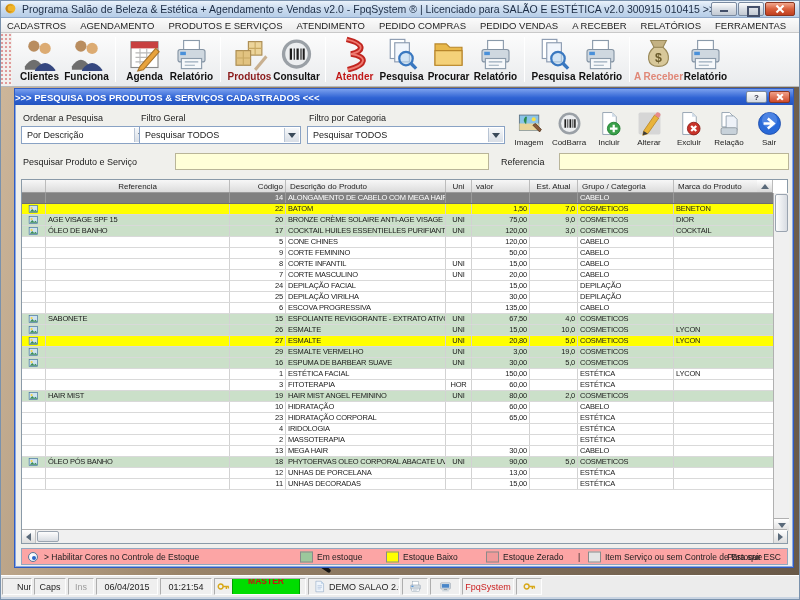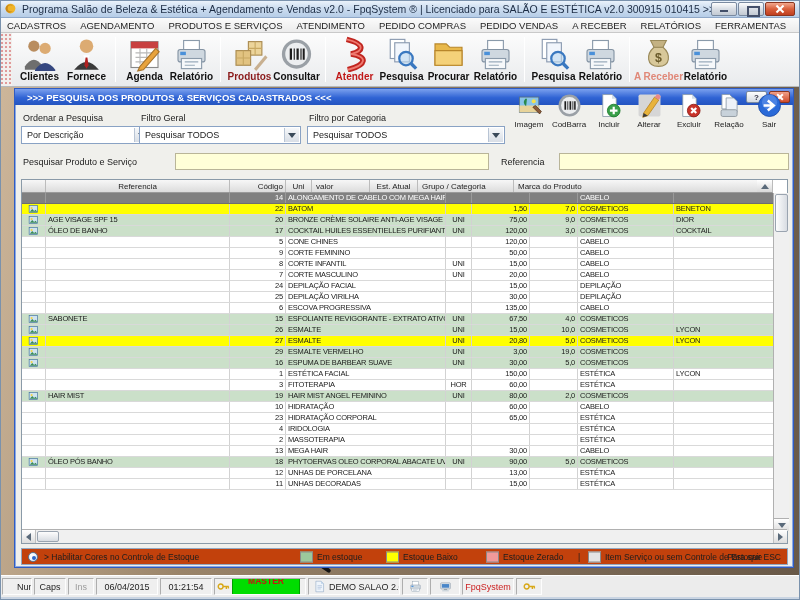--- a/index.html
+++ b/index.html
@@ -45,39 +45,39 @@
 
   
   .mdi { position:absolute; top:87px; left:0; right:0; height:488px;
     background:linear-gradient(100deg,#cdb69a,#9a8469 30%,#7c6a56 70%,#695948); }
   .pen { position:absolute; left:292px; top:471px; width:42px; height:4px; background:#141414; transform:rotate(34deg); border-radius:2px; }
 
   
   .panel { position:absolute; left:14px; top:1px; width:780px; height:480px;
     border:1px solid #2f5cc2; background:#f0f0ec; box-shadow:inset 0 0 0 1px #8aa8e4; }
   .ptitle { height:16px; background:linear-gradient(#7aa0ee,#2f63d4 55%,#2454c0);
-    display:flex; align-items:center; color:#fff; font-size:9.5px; font-weight:bold; padding-left:12px; white-space:nowrap; }
+    display:flex; align-items:center; color:#fff; font-size:9.5px; font-weight:bold; white-space:nowrap; }
   .pbtns { margin-left:auto; display:flex; gap:2px; padding-right:3px; }
   .pbtn { width:21px; height:12px; border-radius:2px; border:1px solid #7a8aa0;
     background:linear-gradient(#fdfdfd,#d4dae2); font-size:8px; font-weight:bold; color:#334;
     display:flex; align-items:center; justify-content:center; position:relative; }
   .pbtn.pclose { background:linear-gradient(#f0a088,#cf4a2a); border-color:#8a3520; }
   .pbtn.pclose::before,.pbtn.pclose::after { content:""; position:absolute; left:50%; top:50%; width:8px; height:2px; background:#fff; }
   .pbtn.pclose::before { transform:translate(-50%,-50%) rotate(45deg); }
   .pbtn.pclose::after  { transform:translate(-50%,-50%) rotate(-45deg); }
 
   .flabel { position:absolute; font-size:9px; color:#222; white-space:nowrap; }
   .combo { position:absolute; height:18px; background:#fff; border:1px solid #89a2c4;
     font-size:9px; color:#222; display:flex; align-items:center; padding:0 18px 0 5px; }
   .carrow { position:absolute; right:1px; top:1px; bottom:1px; width:15px;
     background:linear-gradient(#f6f8fa,#d8dee6); border-left:1px solid #b8c4d4;
     display:flex; align-items:center; justify-content:center; }
   .carrow::after { content:""; border:4px solid transparent; border-top:5px solid #3a4a5a; margin-top:5px; }
 
-  .actions { position:absolute; left:494px; top:3px; display:flex; }
+  .actions { position:absolute; left:494px; top:21px; display:flex; }
   .abtn { width:40px; display:flex; flex-direction:column; align-items:center; cursor:default; }
   .aicn { width:27px; height:27px; }
   .albl { font-size:8px; color:#222; margin-top:1px; white-space:nowrap; }
 
   .yinput { position:absolute; height:17px; background:#ffffd8; border:1px solid #b9b598; font-size:9px; padding:0 3px; font-family:inherit; }
 
   
   .grid { position:absolute; left:6px; top:90px; width:767px; height:365px;
     border:1px solid #8a9aa8; background:#fff; }
   .ghead { position:absolute; left:0; top:0; width:735px; height:13px; display:flex;
@@ -115,21 +115,21 @@
   .hsb-l,.hsb-r { position:absolute; top:0; bottom:0; width:14px; background:linear-gradient(#fff,#ddd);
     display:flex; align-items:center; justify-content:center; }
   .hsb-l { left:0; border-right:1px solid #c0c0c0; } .hsb-r { right:0; border-left:1px solid #c0c0c0; }
   .tri-l { border:4px solid transparent; border-right:5px solid #5a6a7a; margin-left:-4px; }
   .tri-r { border:4px solid transparent; border-left:5px solid #5a6a7a; margin-right:-4px; }
   .hthumb { position:absolute; left:15px; top:1px; bottom:1px; width:22px;
     background:linear-gradient(#fdfdfd,#d8dce2); border:1px solid #9aa4b0; border-radius:2px; }
 
   
   .legend { position:absolute; left:6px; top:459px; width:767px; height:17px;
-    background:#c2410c; border:1px solid #93a7c0; font-size:8.5px; color:#1d1d1d; }
+    background:#fca5a5; border:1px solid #93a7c0; font-size:8.5px; color:#1d1d1d; }
   .legend > * { position:absolute; top:50%; transform:translateY(-50%); white-space:nowrap; }
   .radio { width:10px; height:10px; border-radius:50%; border:1px solid #5a7a9a;
     background:radial-gradient(circle at 35% 35%, #ffffff, #dfe8f2); }
   .radio::after { content:""; position:absolute; left:3px; top:3px; width:4px; height:4px; border-radius:50%; background:#2a66c8; }
   .sw { width:13px; height:11px; border:1px solid #8a8a8a; }
 
   
   .statusbar { position:absolute; top:575px; left:0; right:0; height:22px; background:#ececec;
     border-top:1px solid #ffffff; display:flex; gap:2px; padding:2px; font-size:9px; color:#1d1d1d; }
   .sp { border:1px solid #aeaeae; border-right-color:#fdfdfd; border-bottom-color:#fdfdfd;
@@ -324,23 +324,23 @@
   <div class="tb-dots"></div>
 <div class="tgroup">
       <div class="tbtn">
         <svg class="ticn">
           <use href="#i-users"></use>
         </svg>
         <div class="tlbl">Clientes</div>
       </div>
       <div class="tbtn">
         <svg class="ticn">
-          <use href="#i-user"></use>
-        </svg>
-        <div class="tlbl">Fornece</div>
+          <use href="#i-users"></use>
+        </svg>
+        <div class="tlbl">Funciona</div>
       </div>
     </div>
     <div class="tsep"></div>
     <div class="tgroup">
       <div class="tbtn">
         <svg class="ticn">
           <use href="#i-calendar"></use>
         </svg>
         <div class="tlbl">Agenda</div>
       </div>
@@ -504,20 +504,21 @@
     <div class="flabel" style="left:8px; top:68px">Pesquisar Produto e Serviço</div>
     <input class="yinput" style="left: 160px; top: 64px; width: 314px;">
     <div class="flabel" style="left:486px; top:68px">Referencia</div>
     <input class="yinput" style="left: 544px; top: 64px; width: 230px;">
 
     <div class="grid">
       <div class="ghead">
         <div class="gh c0"></div>
         <div class="gh c1">Referencia</div>
         <div class="gh c2">Código</div>
+        <div class="gh c3">Descrição do Produto</div>
         <div class="gh c4">Uni</div>
         <div class="gh c5">valor</div>
         <div class="gh c6">Est. Atual</div>
         <div class="gh c7">Grupo / Categoria</div>
         <div class="gh c8">Marca do Produto</div>
       </div>
       <div class="ghbtn">
           <span class="tri-up"></span>
         </div>
 

